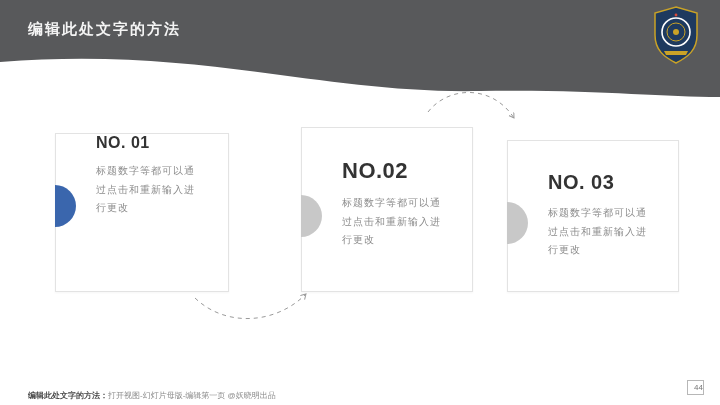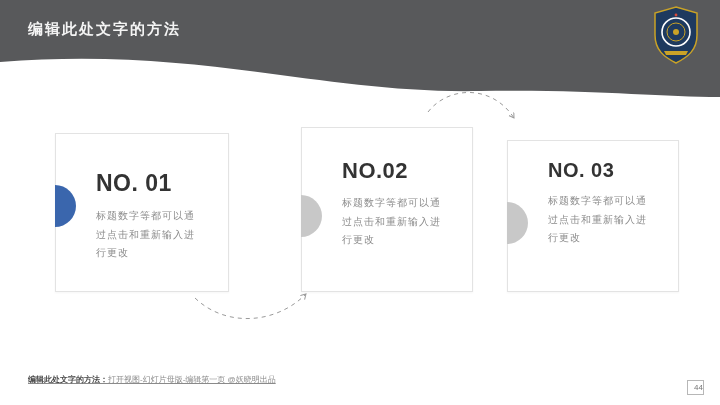--- a/index.html
+++ b/index.html
@@ -24,31 +24,31 @@
   .card-2{left:301px;top:127px;width:170px;height:163px;}
   .card-3{left:507px;top:140px;width:170px;height:150px;}
   .half-circle{position:absolute;left:-1px;}
   .card-1 .half-circle{top:50px;}
   .card-2 .half-circle{top:66px;}
   .card-3 .half-circle{top:60px;}
   .card-number{
     font-weight:bold;color:#333333;letter-spacing:0.5px;
     margin:0 0 10px 40px;
   }
-  .card-1 .card-number{margin-top:36px;font-size:23px;}
+  .card-1 .card-number{font-size:16px;}
   .card-2 .card-number{margin-top:30px;font-size:22px;}
-  .card-3 .card-number{margin-top:18px;font-size:20px;}
+  .card-3 .card-number{margin-top:30px;font-size:20px;}
   .card-body{
     margin:0 0 0 40px;width:104px;
     font-size:10px;line-height:1.85;letter-spacing:1px;color:#8c8c8c;
   }
   
   .arrows{position:absolute;top:0;left:0;pointer-events:none;}
   
-  .footer-note{position:absolute;left:28px;bottom:20px;font-size:8px;color:#8a8a8a;text-decoration:underline;}
+  .footer-note{position:absolute;left:28px;bottom:4px;font-size:8px;color:#8a8a8a;}
   .footer-note b{color:#4a4a4a;}
   .page-box{
     position:absolute;right:16px;bottom:10px;
     width:15px;height:13px;border:1px solid #b7b7b7;
     font-size:8px;color:#777777;display:flex;align-items:center;justify-content:flex-end;
   }
 </style>
 </head>
 <body>
 

